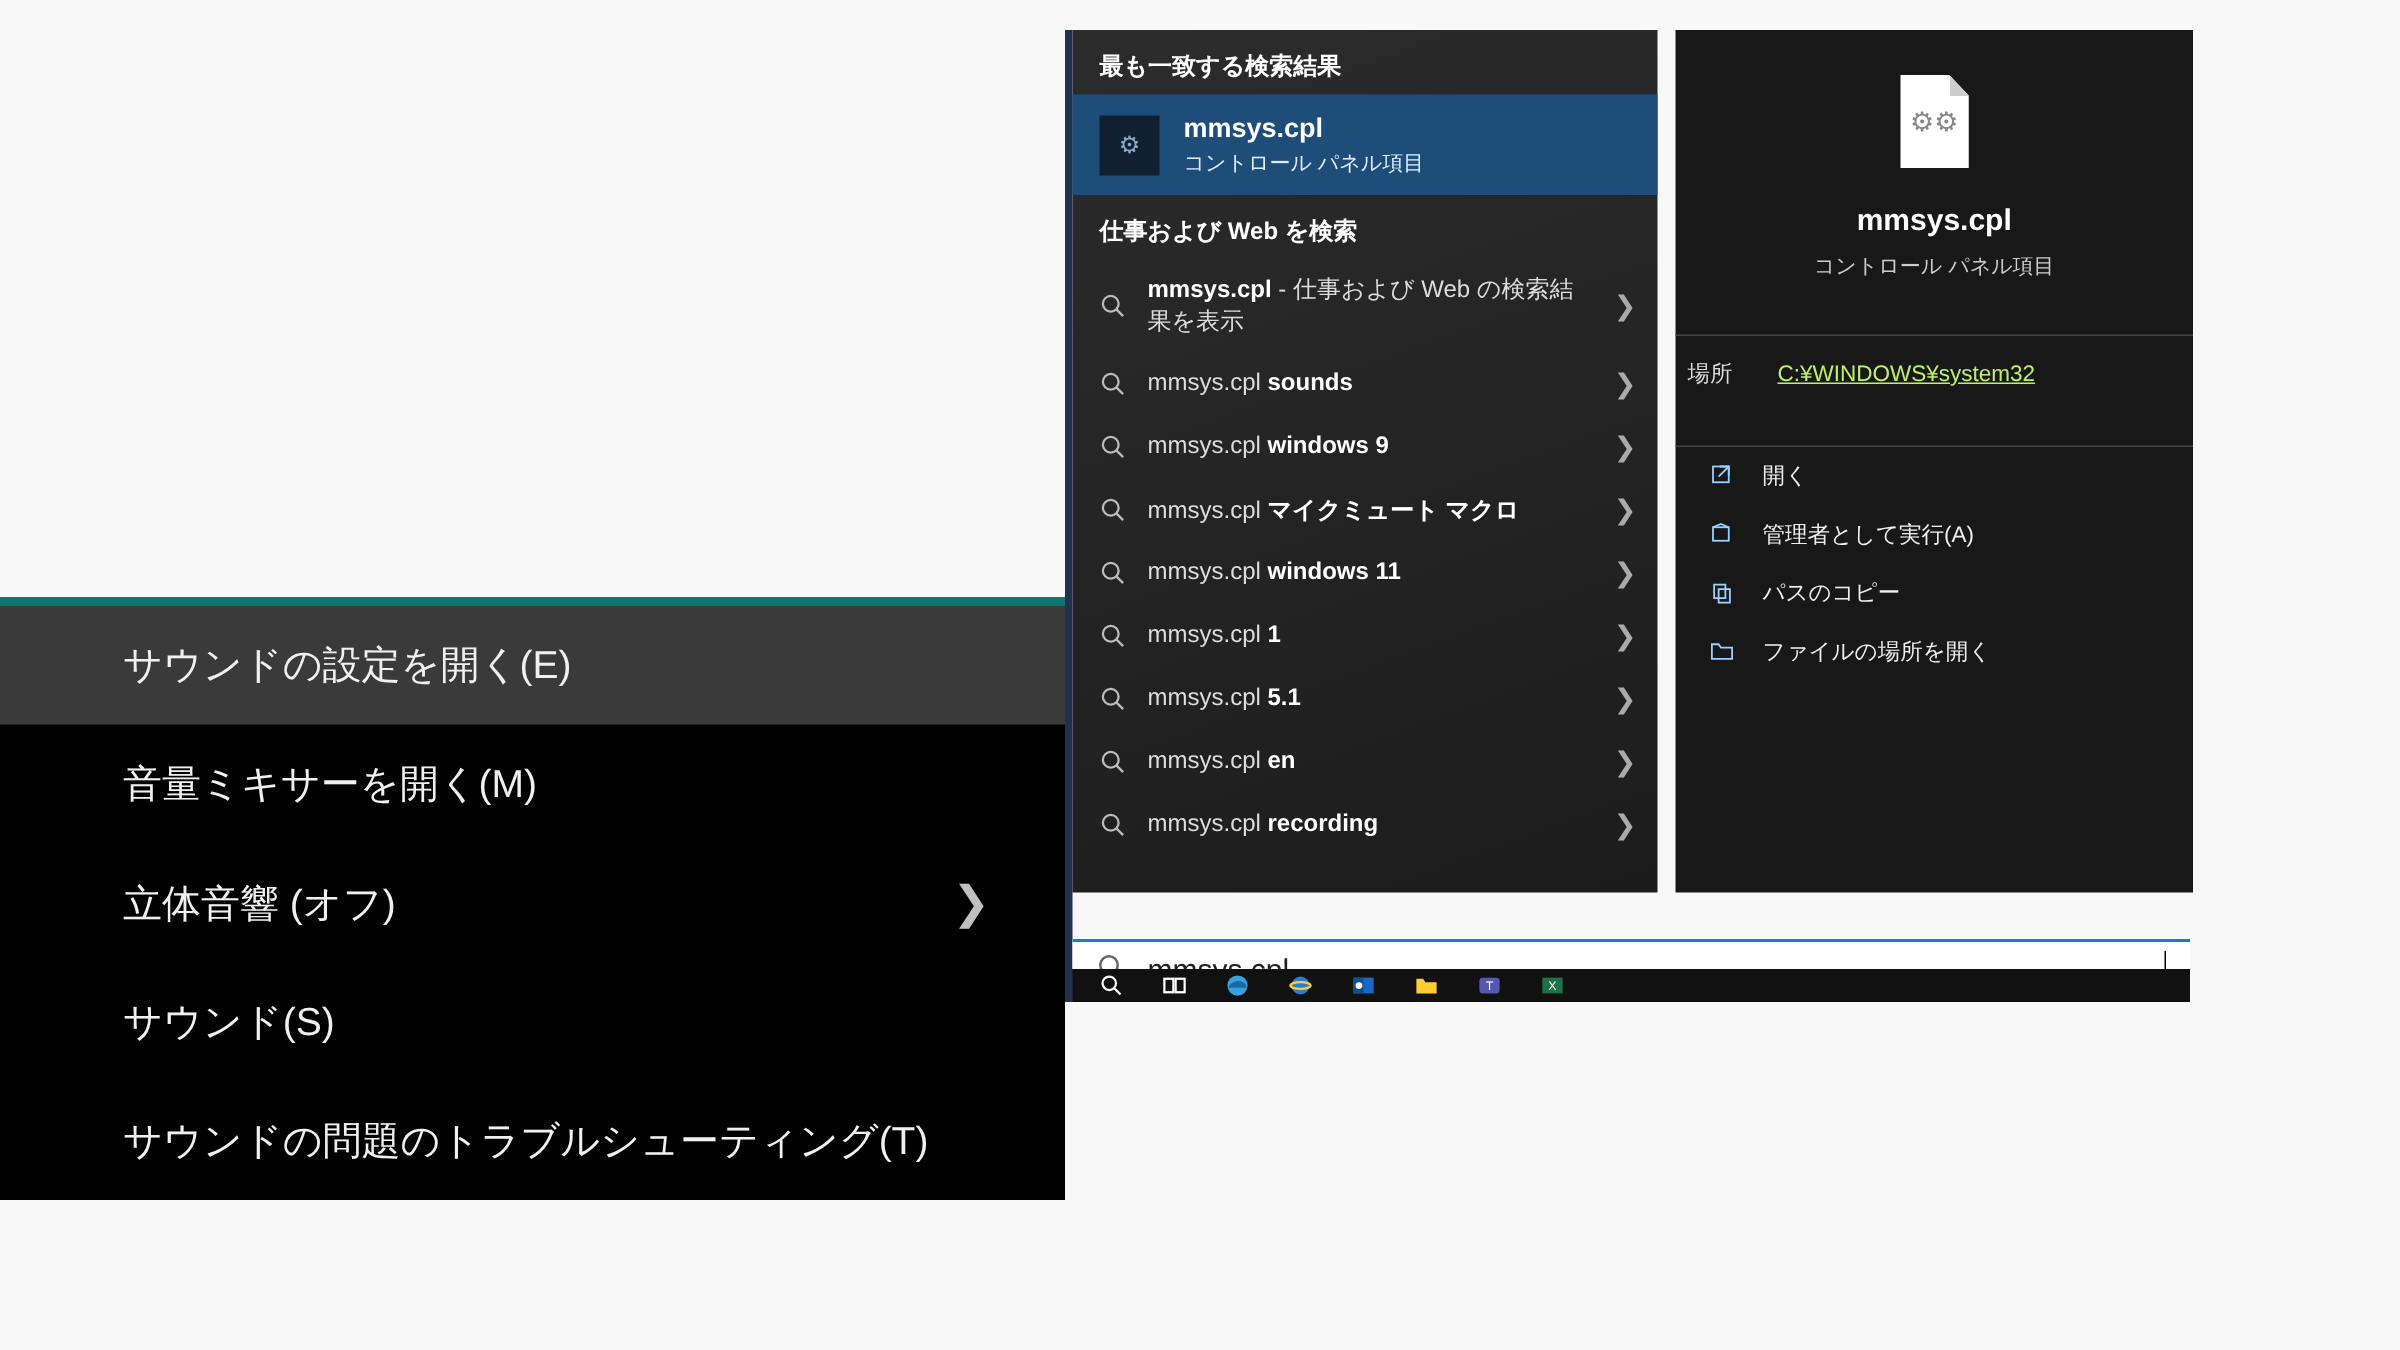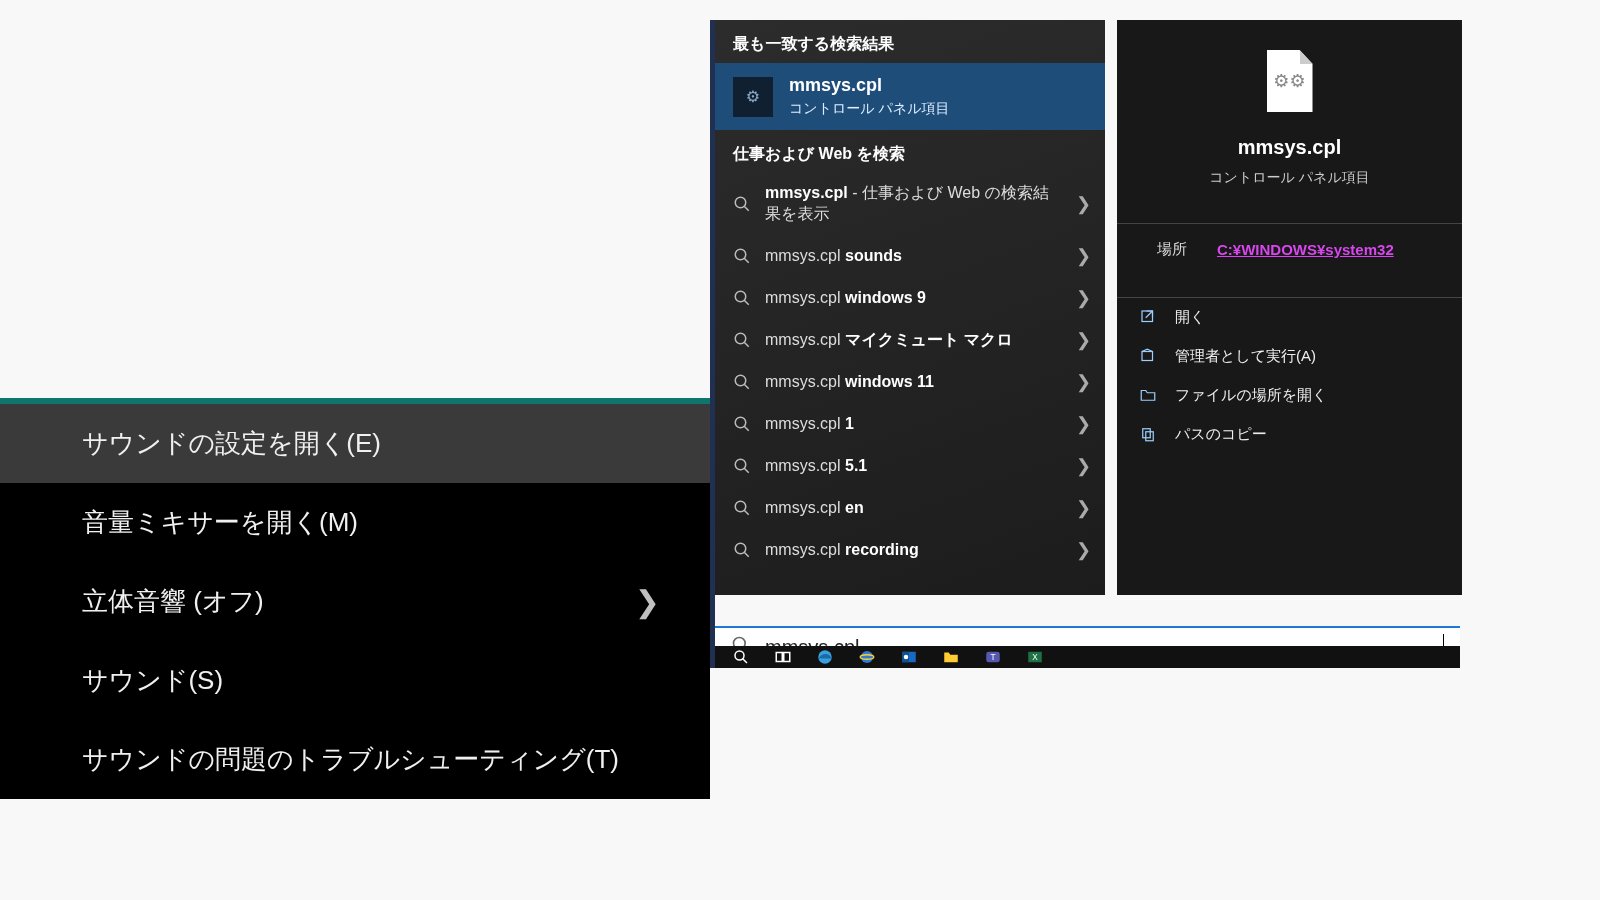--- a/index.html
+++ b/index.html
@@ -63,23 +63,23 @@
     }
     .file-icon::after{
       content:""; position:absolute; right:0; top:0; width:13px; height:14px; background:#ccc;
       clip-path: polygon(0 0, 100% 100%, 0 100%);
     }
     .gear { color:#888; font-size:18px; }
     .pv-title { font-size: 20px; font-weight:600; color:#fff; }
     .pv-sub  { font-size: 14px; color:#ccc; margin-top: 10px; }
     
     .pv-div { border-top:1px solid #444; margin: 22px 0 0; }
-    .pv-row { display:flex; padding: 16px 40px; font-size:15px; gap: 30px; align-items:center;}
+    .pv-row { display:flex; padding: 16px 8px; font-size:15px; gap: 30px; align-items:center;}
     .pv-label{ color:#ddd; }
-    .pv-link { color:#d946ef; text-decoration: underline; font-weight: bold; }
+    .pv-link { color:#bef264; text-decoration: underline; }
     
     .action { display:flex; align-items:flex-start; gap: 18px; padding: 10px 22px; font-size:15px; color:#eee;}
     .act-icon{ width:18px; height:18px; display:flex; align-items:center; justify-content:center; color:#9cd0ff;}
     .act-icon svg{ width:18px; height:18px; stroke:#9cd0ff; fill:none; stroke-width:1.6;}
     
     .search-input-bar {
       background:#fff; border-top: 2px solid #1f78d1;  height: 50px;
       display:flex; align-items:center; padding: 0 16px; gap: 14px;
     }
     .search-input-bar input{
@@ -253,33 +253,33 @@
             <svg viewBox="0 0 24 24">
               <rect x="4" y="6" width="14" height="12"></rect>
               <path d="M4 6l7-3 7 3"></path>
             </svg>
           </span>
         <span>管理者として実行(A)</span>
       </div>
       <div class="action">
         <span class="act-icon">
             <svg viewBox="0 0 24 24">
-              <path d="M3 6h6l2 3h10v10H3z"></path>
-            </svg>
-          </span>
-        <span>ファイルの場所を開く</span>
-      </div>
-      <div class="action">
-        <span class="act-icon">
-            <svg viewBox="0 0 24 24">
               <rect x="5" y="5" width="10" height="12"></rect>
               <rect x="9" y="9" width="10" height="12"></rect>
             </svg>
           </span>
         <span>パスのコピー</span>
+      </div>
+      <div class="action">
+        <span class="act-icon">
+            <svg viewBox="0 0 24 24">
+              <path d="M3 6h6l2 3h10v10H3z"></path>
+            </svg>
+          </span>
+        <span>ファイルの場所を開く</span>
       </div>
     </div>
   </div>
 
   <div class="search-input-bar">
     <span class="si-mag"><svg viewBox="0 0 24 24" fill="none" stroke-width="2">
           <circle cx="10" cy="10" r="7"></circle>
           <line x1="21" y1="21" x2="15" y2="15"></line>
         </svg></span>
     <input type="text" value="mmsys.cpl" style="">

